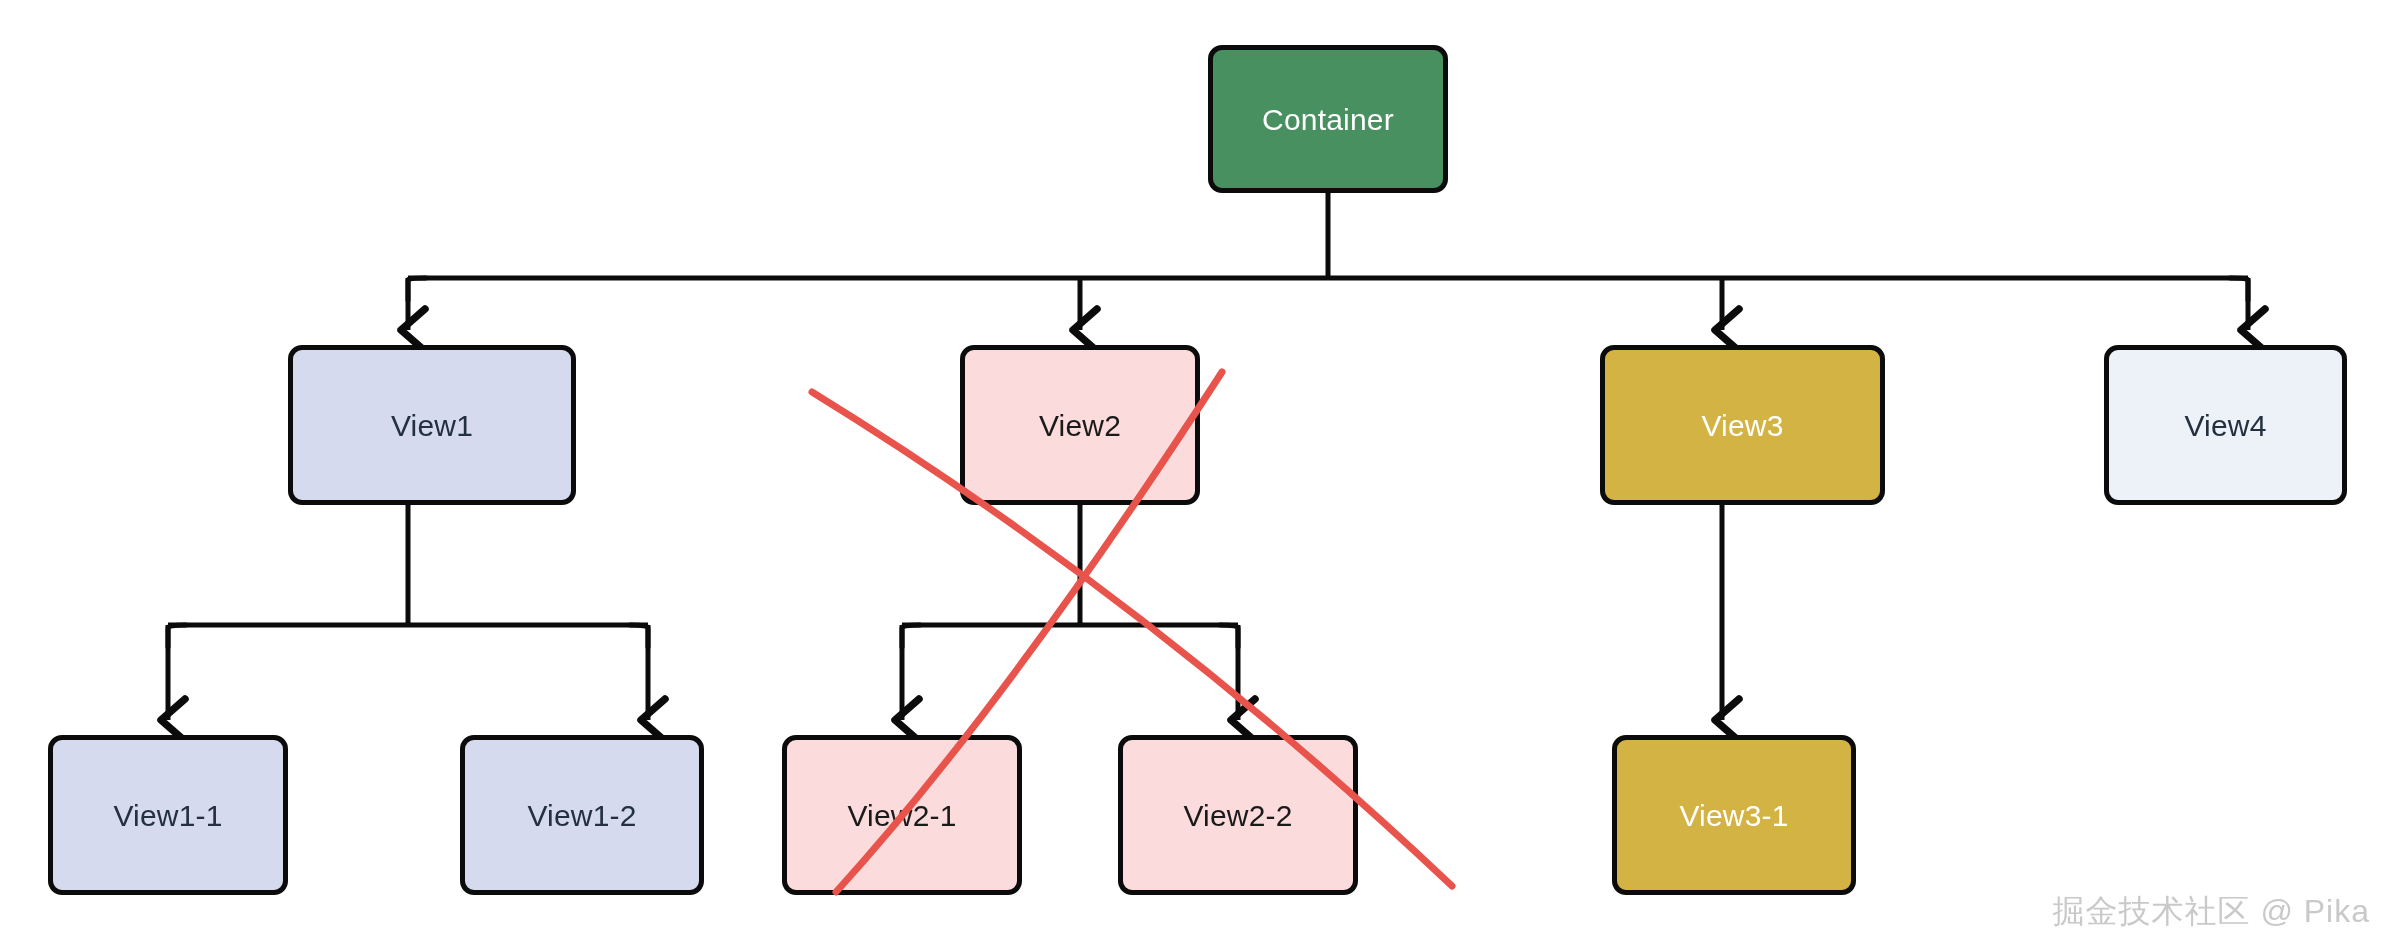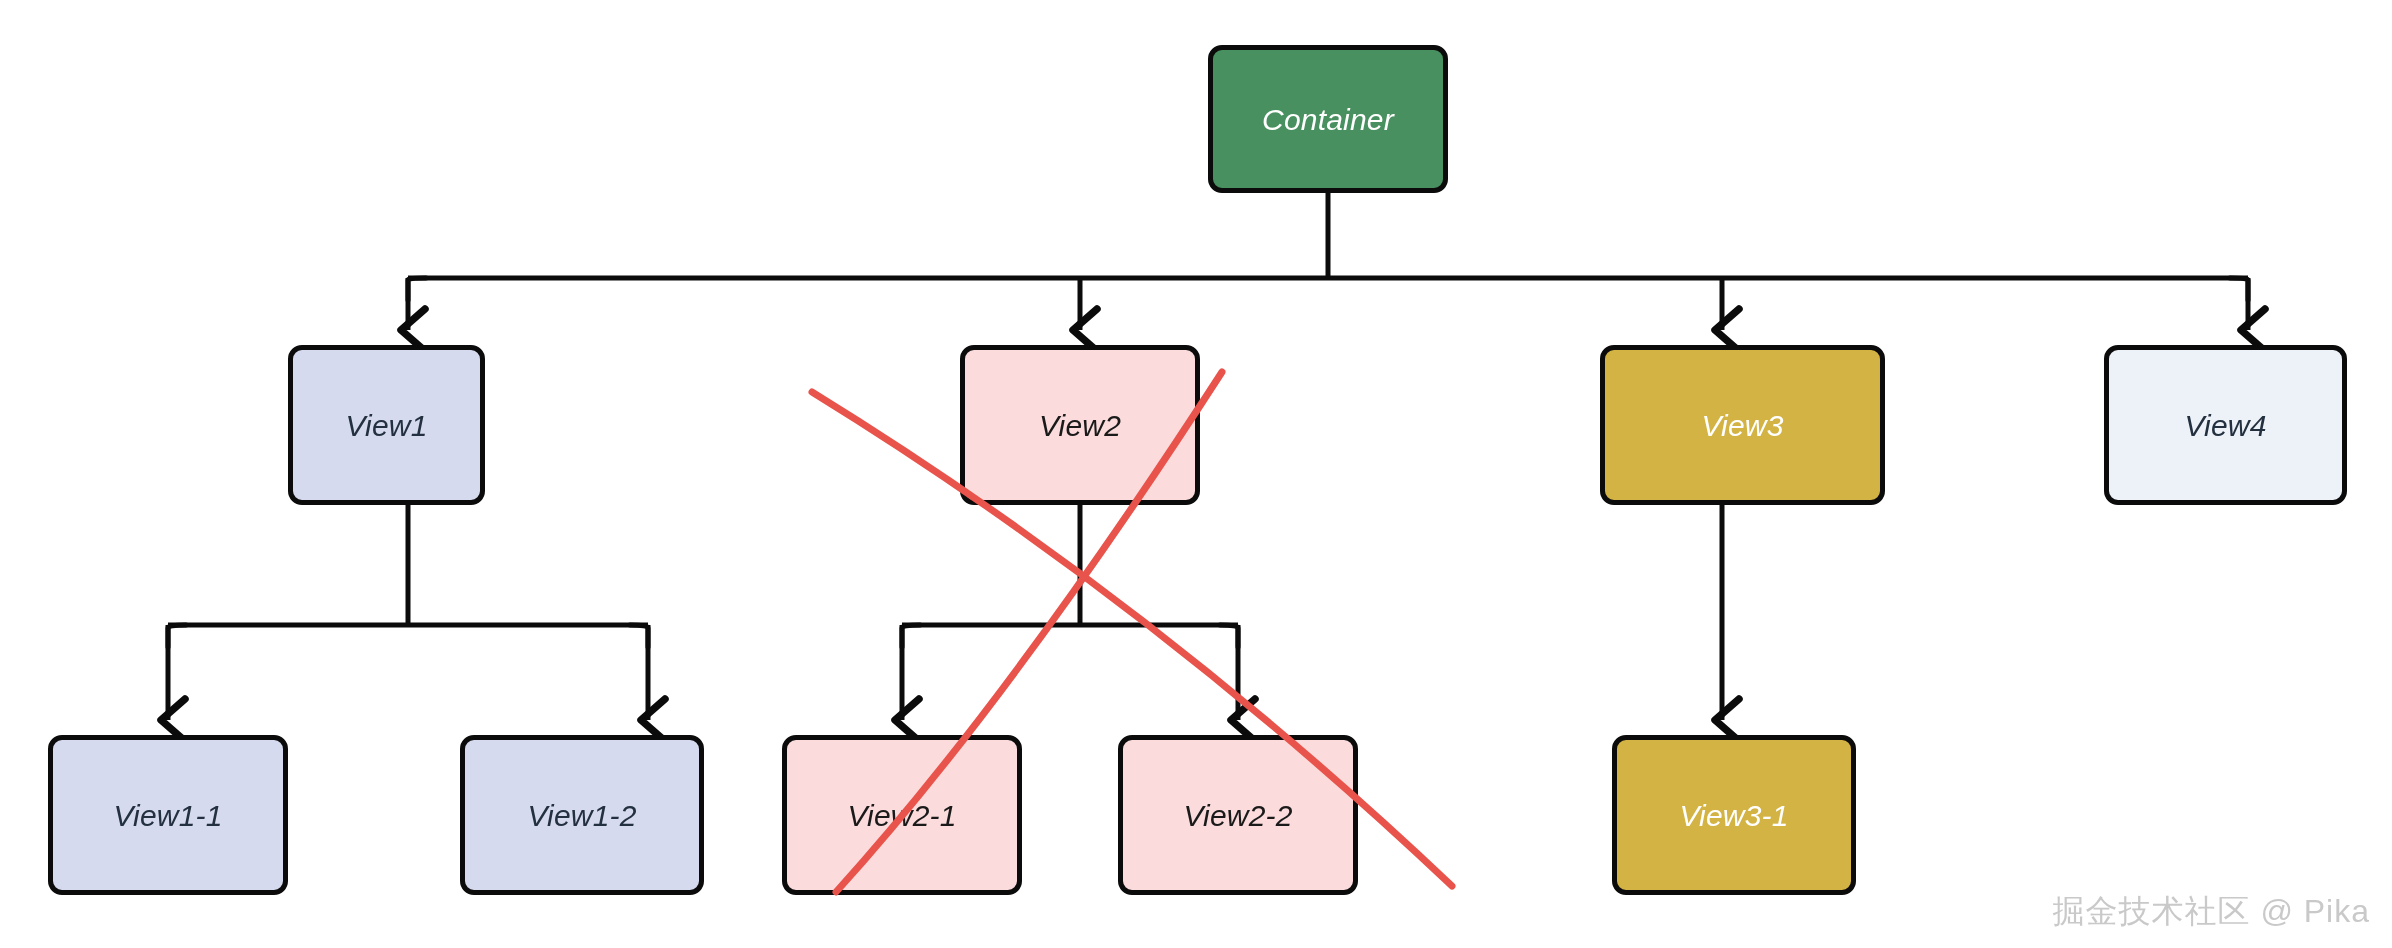--- a/index.html
+++ b/index.html
@@ -35,21 +35,20 @@
     align-items: center;
     justify-content: center;
     text-align: center;
     line-height: 1.1;
     letter-spacing: 0.2px;
     user-select: none;
   }
   .node-label {
     display: block;
     white-space: nowrap;
-    font-style: italic;
   }
   #strike {
     position: absolute;
     left: 0;
     top: 0;
     width: 2392px;
     height: 948px;
     pointer-events: none;
   }
   #watermark {
@@ -105,21 +104,21 @@
       <path d="M 168,647 L 168,628 Q 168,625 186,625"></path>
       <path d="M 648,647 L 648,628 Q 648,625 630,625"></path>
       <path d="M 902,647 L 902,628 Q 902,625 920,625"></path>
       <path d="M 1238,647 L 1238,628 Q 1238,625 1220,625"></path>
     </g>
   </svg>
 
   <div class="node" id="n-container" style="left: 1208px; top: 45px; width: 240px; height: 148px; background: rgb(72, 144, 95); color: rgb(255, 255, 255); font-size: 30px; border-color: rgb(11, 11, 11);">
     <span class="node-label">Container</span>
   </div>
-  <div class="node" id="n-view1" style="left: 288px; top: 345px; width: 197px; height: 160px; background: rgb(213, 218, 238); color: rgb(35, 48, 63); font-size: 30px; border-color: rgb(11, 11, 11);">
+  <div class="node" id="n-view1" style="left: 288px; top: 345px; width: 288px; height: 160px; background: rgb(213, 218, 238); color: rgb(35, 48, 63); font-size: 30px; border-color: rgb(11, 11, 11);">
     <span class="node-label">View1</span>
   </div>
   <div class="node" id="n-view2" style="left: 960px; top: 345px; width: 240px; height: 160px; background: rgb(251, 219, 219); color: rgb(26, 26, 26); font-size: 30px; border-color: rgb(11, 11, 11);">
     <span class="node-label">View2</span>
   </div>
   <div class="node" id="n-view3" style="left: 1600px; top: 345px; width: 285px; height: 160px; background: rgb(211, 179, 67); color: rgb(255, 255, 255); font-size: 30px; border-color: rgb(11, 11, 11);">
     <span class="node-label">View3</span>
   </div>
   <div class="node" id="n-view4" style="left: 2104px; top: 345px; width: 243px; height: 160px; background: rgb(237, 241, 248); color: rgb(35, 48, 63); font-size: 30px; border-color: rgb(11, 11, 11);">
     <span class="node-label">View4</span>

